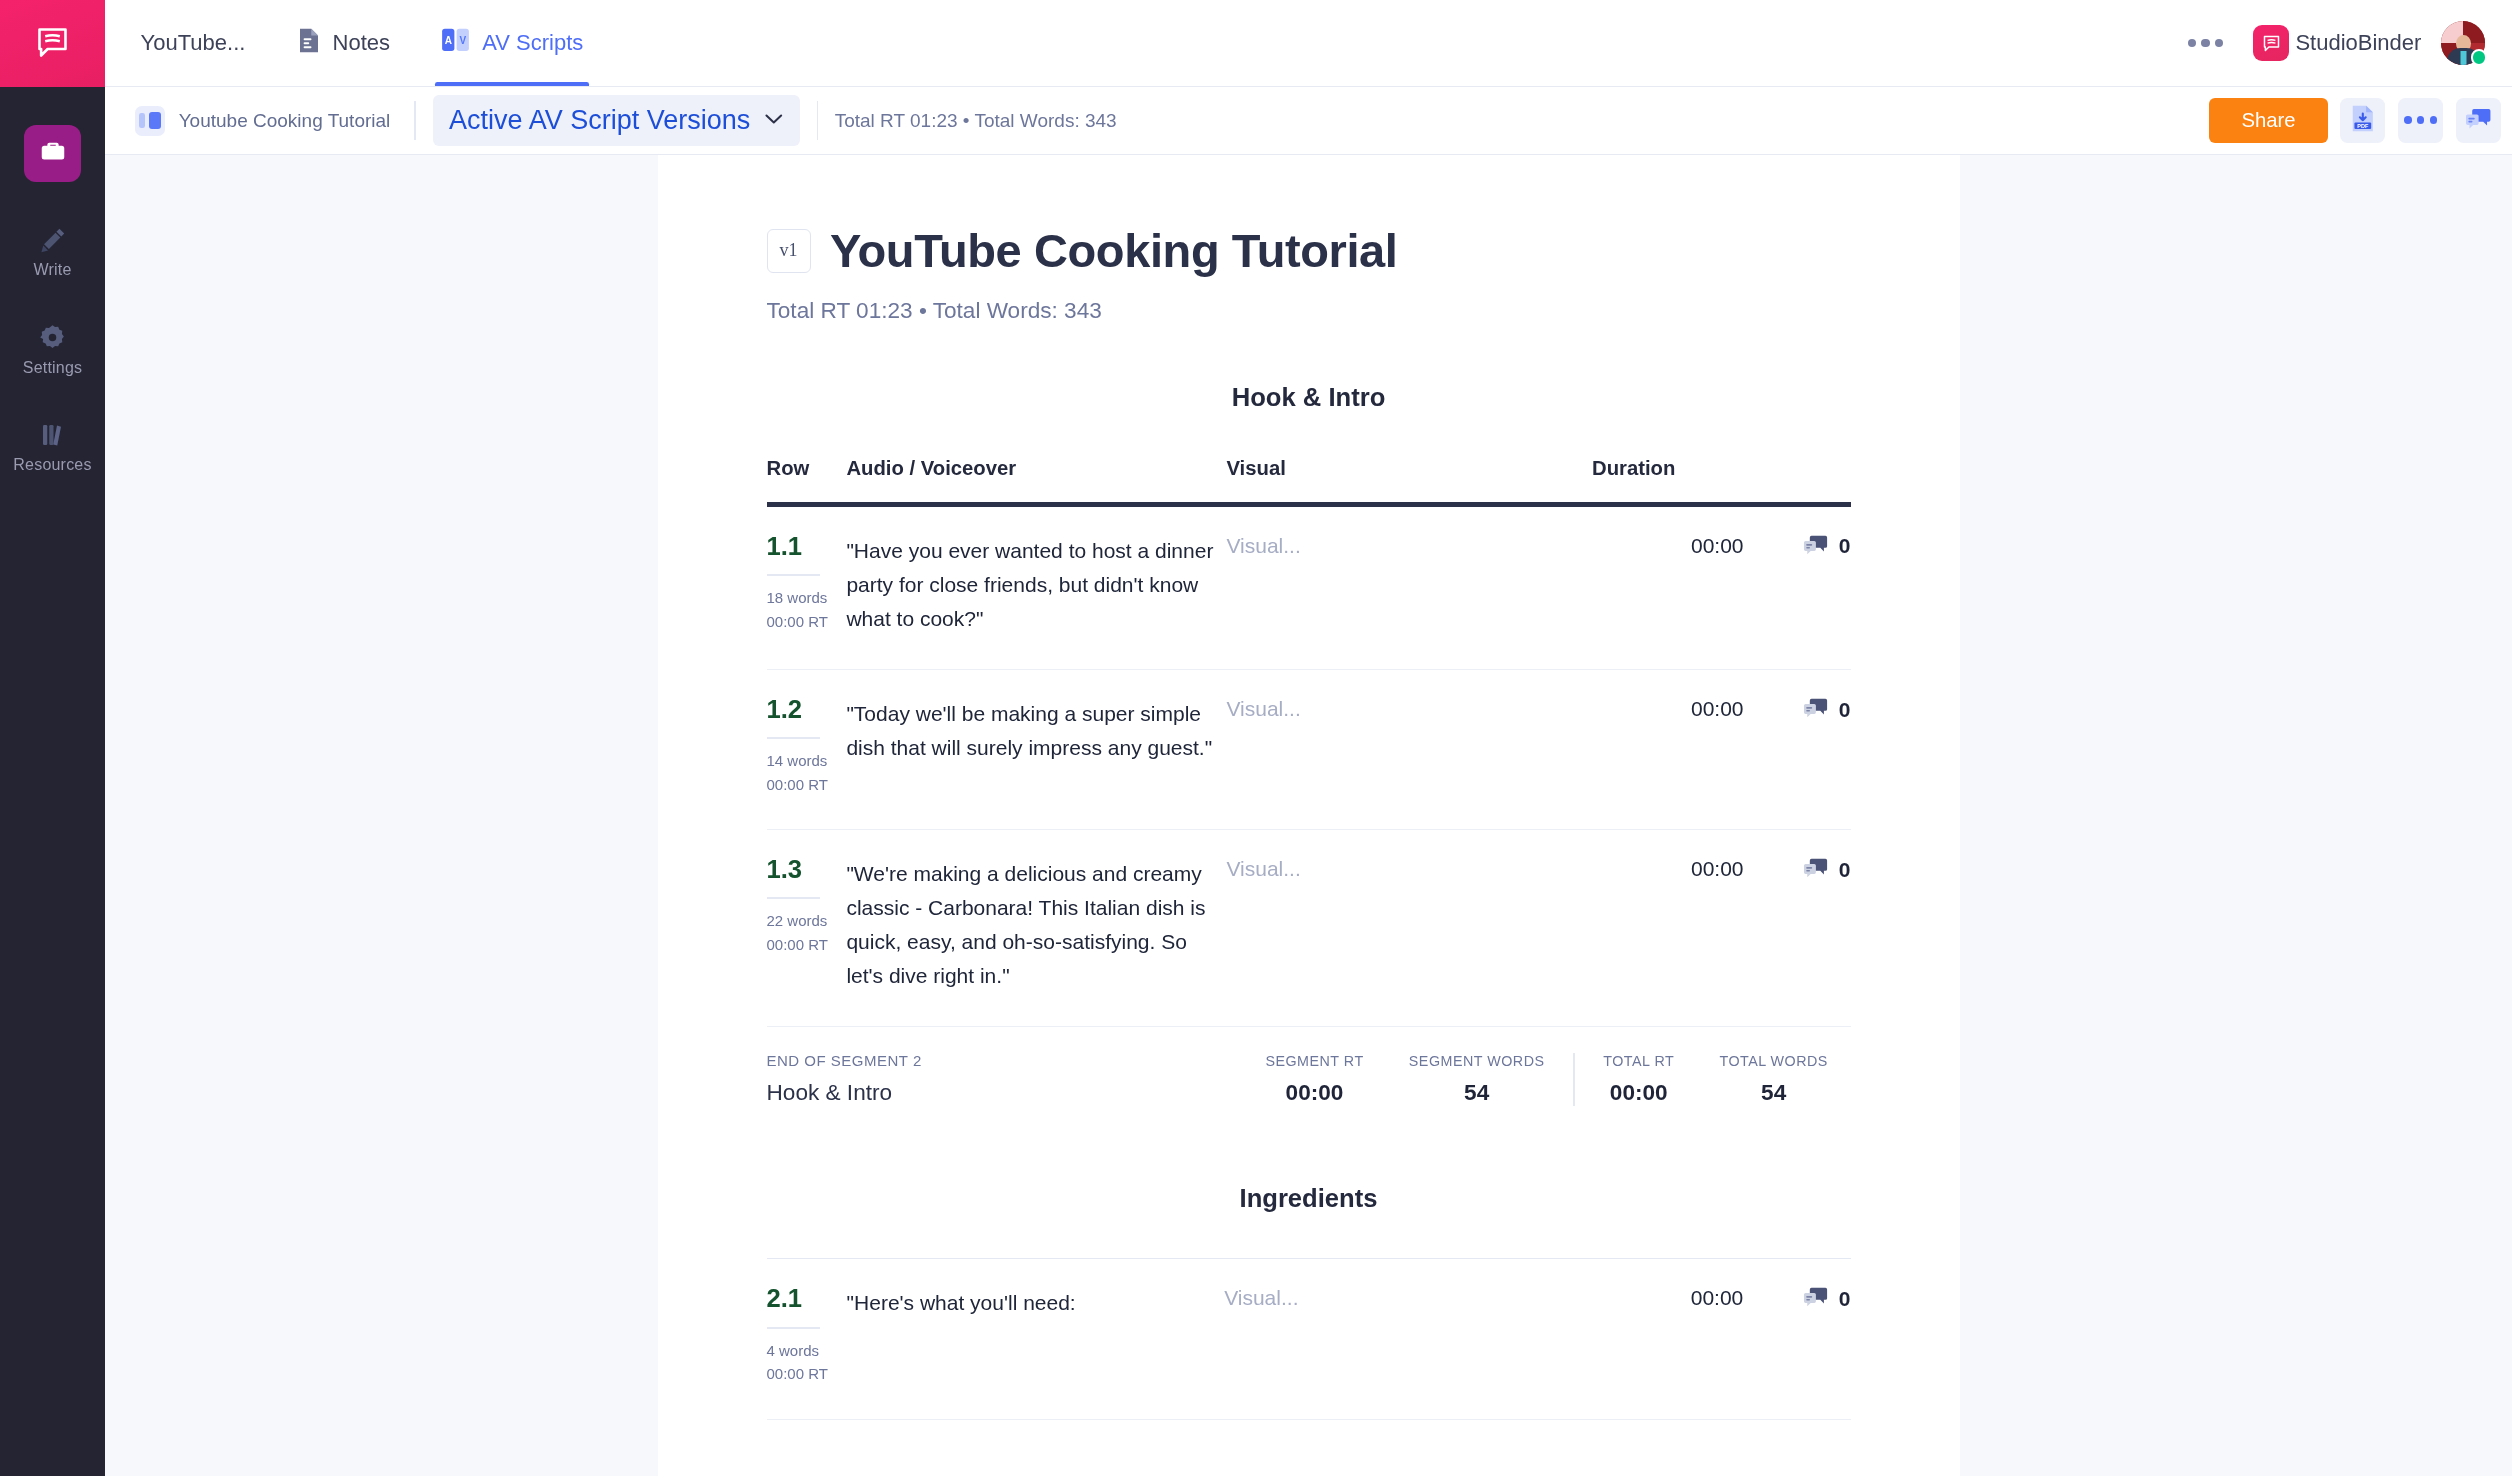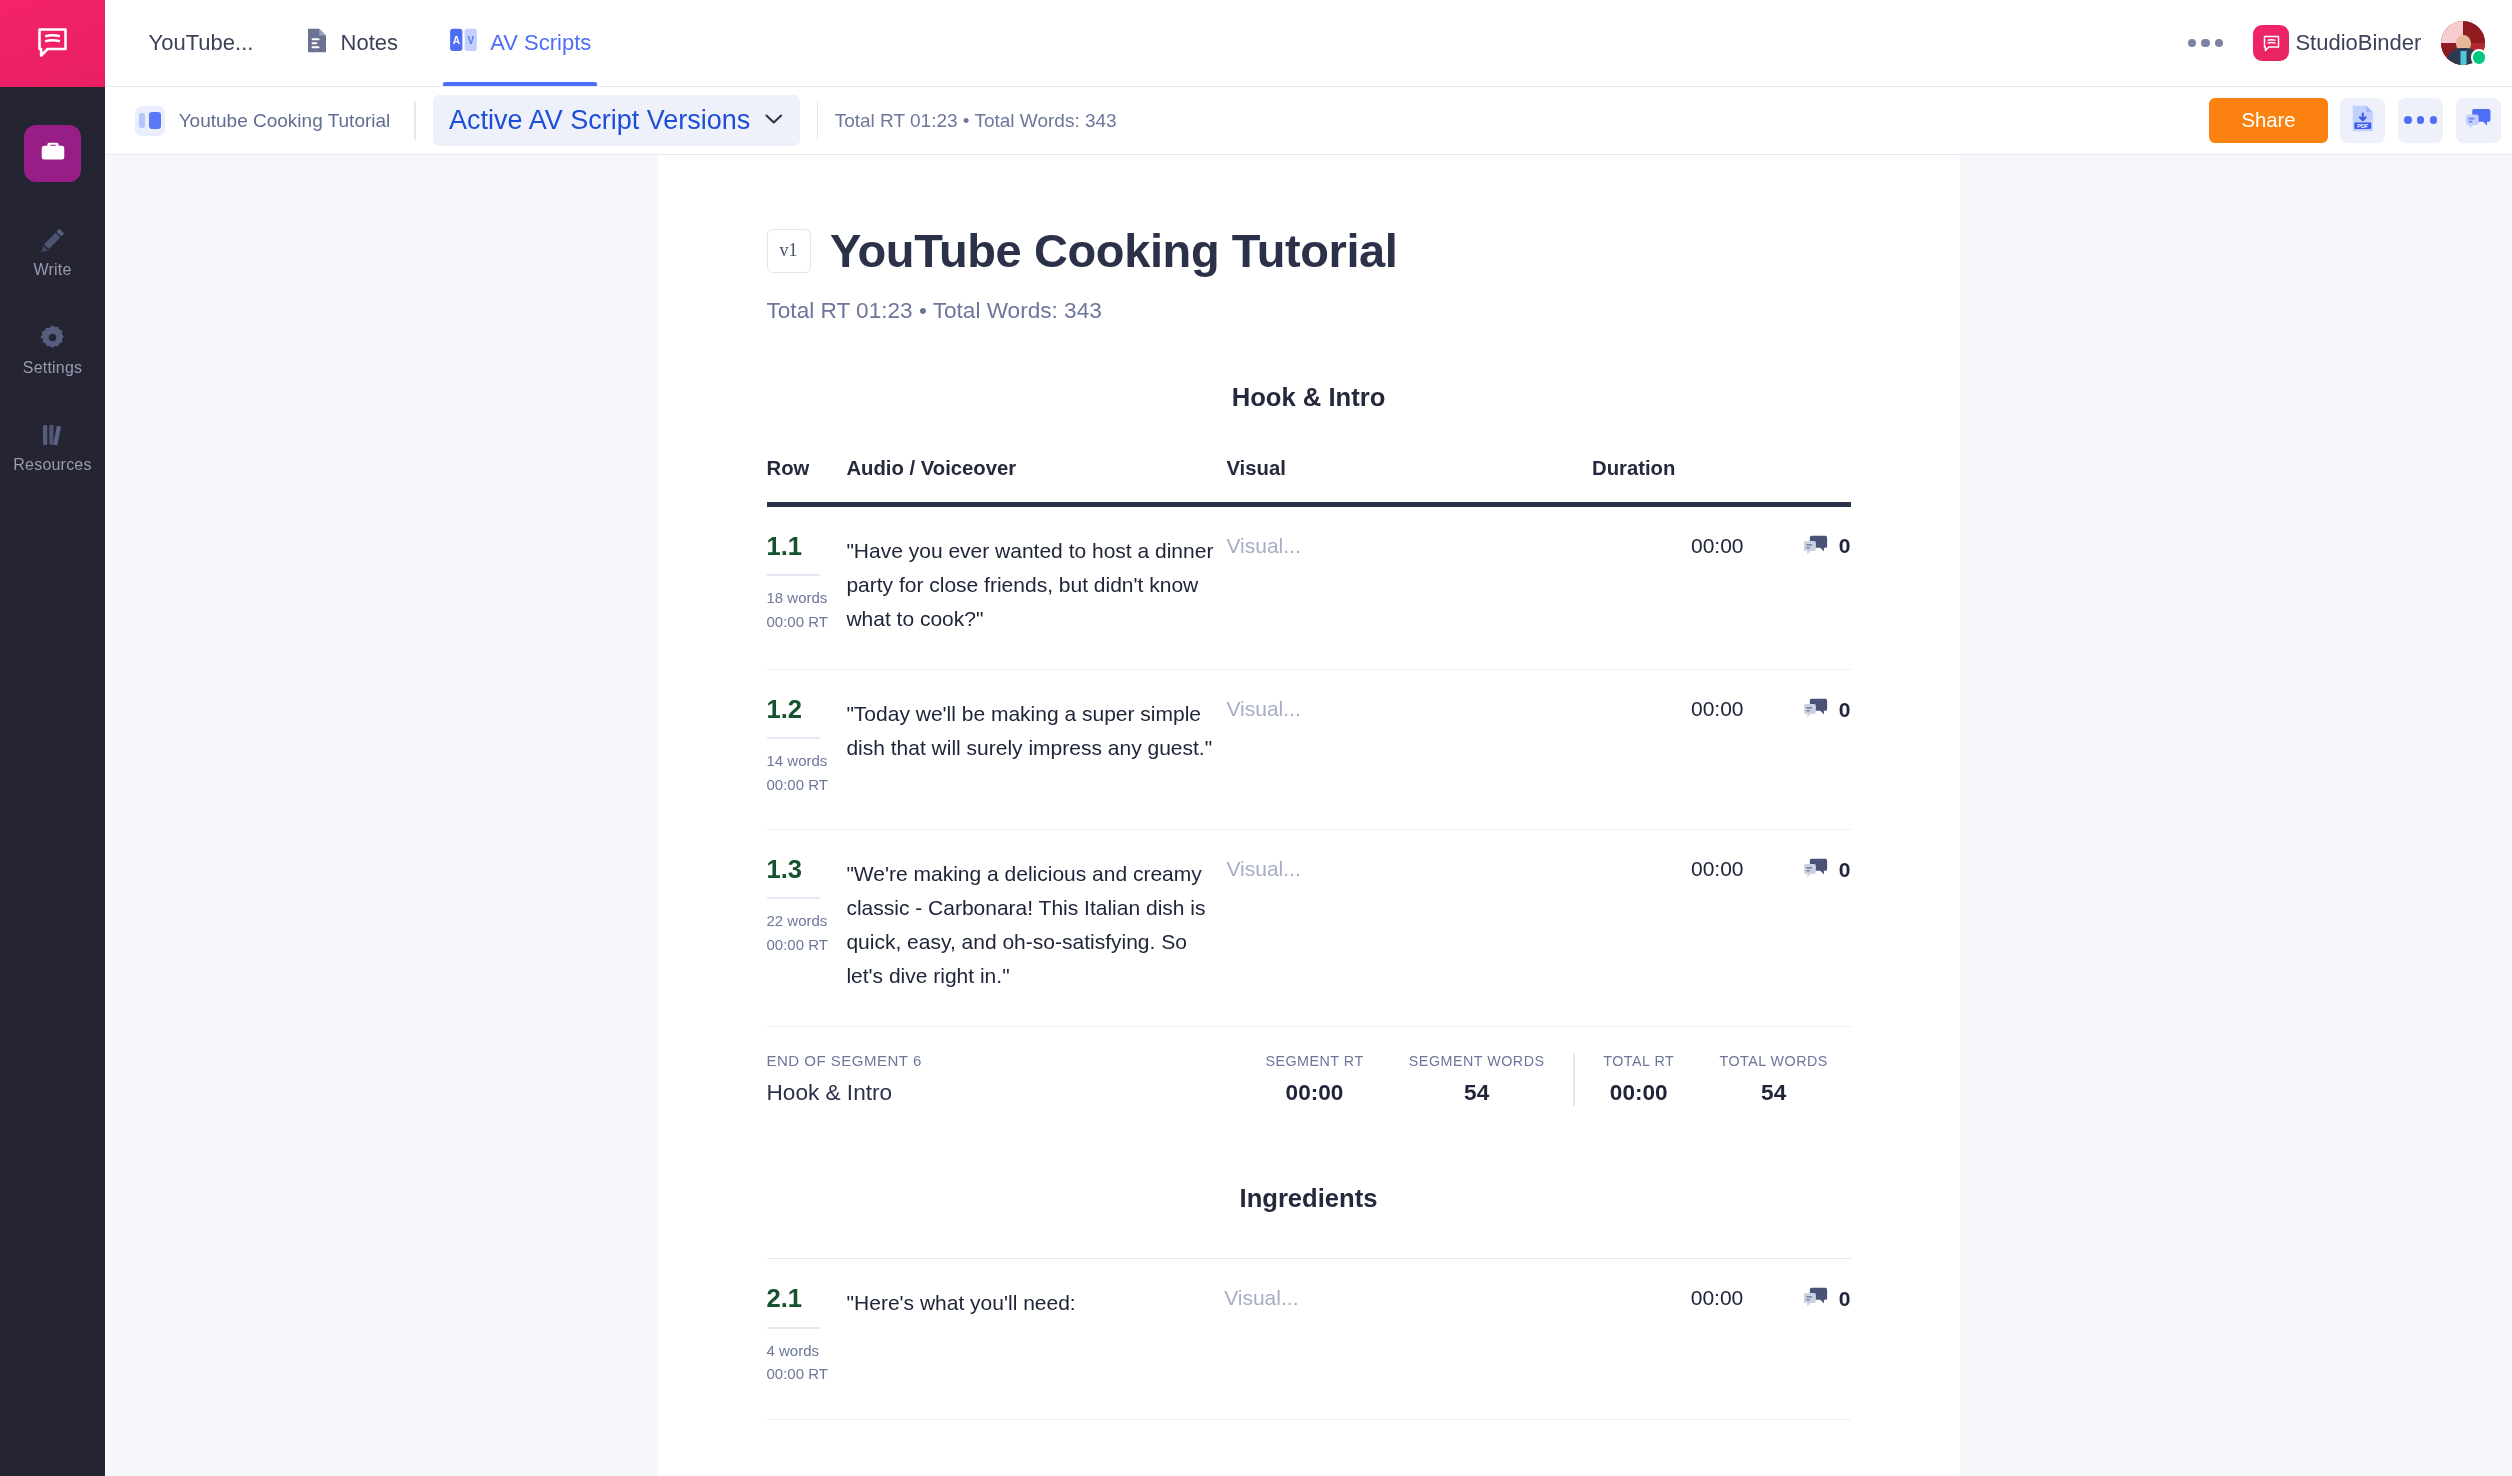--- a/index.html
+++ b/index.html
@@ -39,21 +39,21 @@
     margin-top: 5.3px; font-size: 16px; color: #9a9ab0; letter-spacing: 0.2px;
   }
 
   
   .main { flex: 1; display: flex; flex-direction: column; min-width: 0; }
 
   
   .topbar {
     height: 87px; background: #ffffff;
     border-bottom: 1.5px solid #e7eaf3;
-    display: flex; align-items: stretch; padding-left: 18px;
+    display: flex; align-items: stretch; padding-left: 10px;
   }
   .tab {
     display: flex; align-items: center; gap: 12px;
     padding: 0 25.6px; cursor: pointer;
     font-size: 22px; color: #3d4258; font-weight: 400;
     position: relative;
   }
   .tab.active { color: #4f6ef7; }
   .tab.active::after {
     content: ""; position: absolute; left: 19.6px; right: 19.6px; bottom: 0;
@@ -484,21 +484,21 @@
                     <span class="cmt-count">0</span>
                   </span>
                 </td>
               </tr>
 
             </tbody>
           </table>
 
           <div class="seg-footer">
             <div class="sf-left">
-              <div class="sf-eos">END OF SEGMENT 6</div>
+              <div class="sf-eos">END OF SEGMENT 2</div>
               <div class="sf-name">Hook &amp; Intro</div>
             </div>
             <div class="sf-stats">
               <div class="sf-cell">
                 <div class="k">SEGMENT RT</div>
                 <div class="v">00:00</div>
               </div>
               <div class="sf-cell">
                 <div class="k">SEGMENT WORDS</div>
                 <div class="v">54</div>

